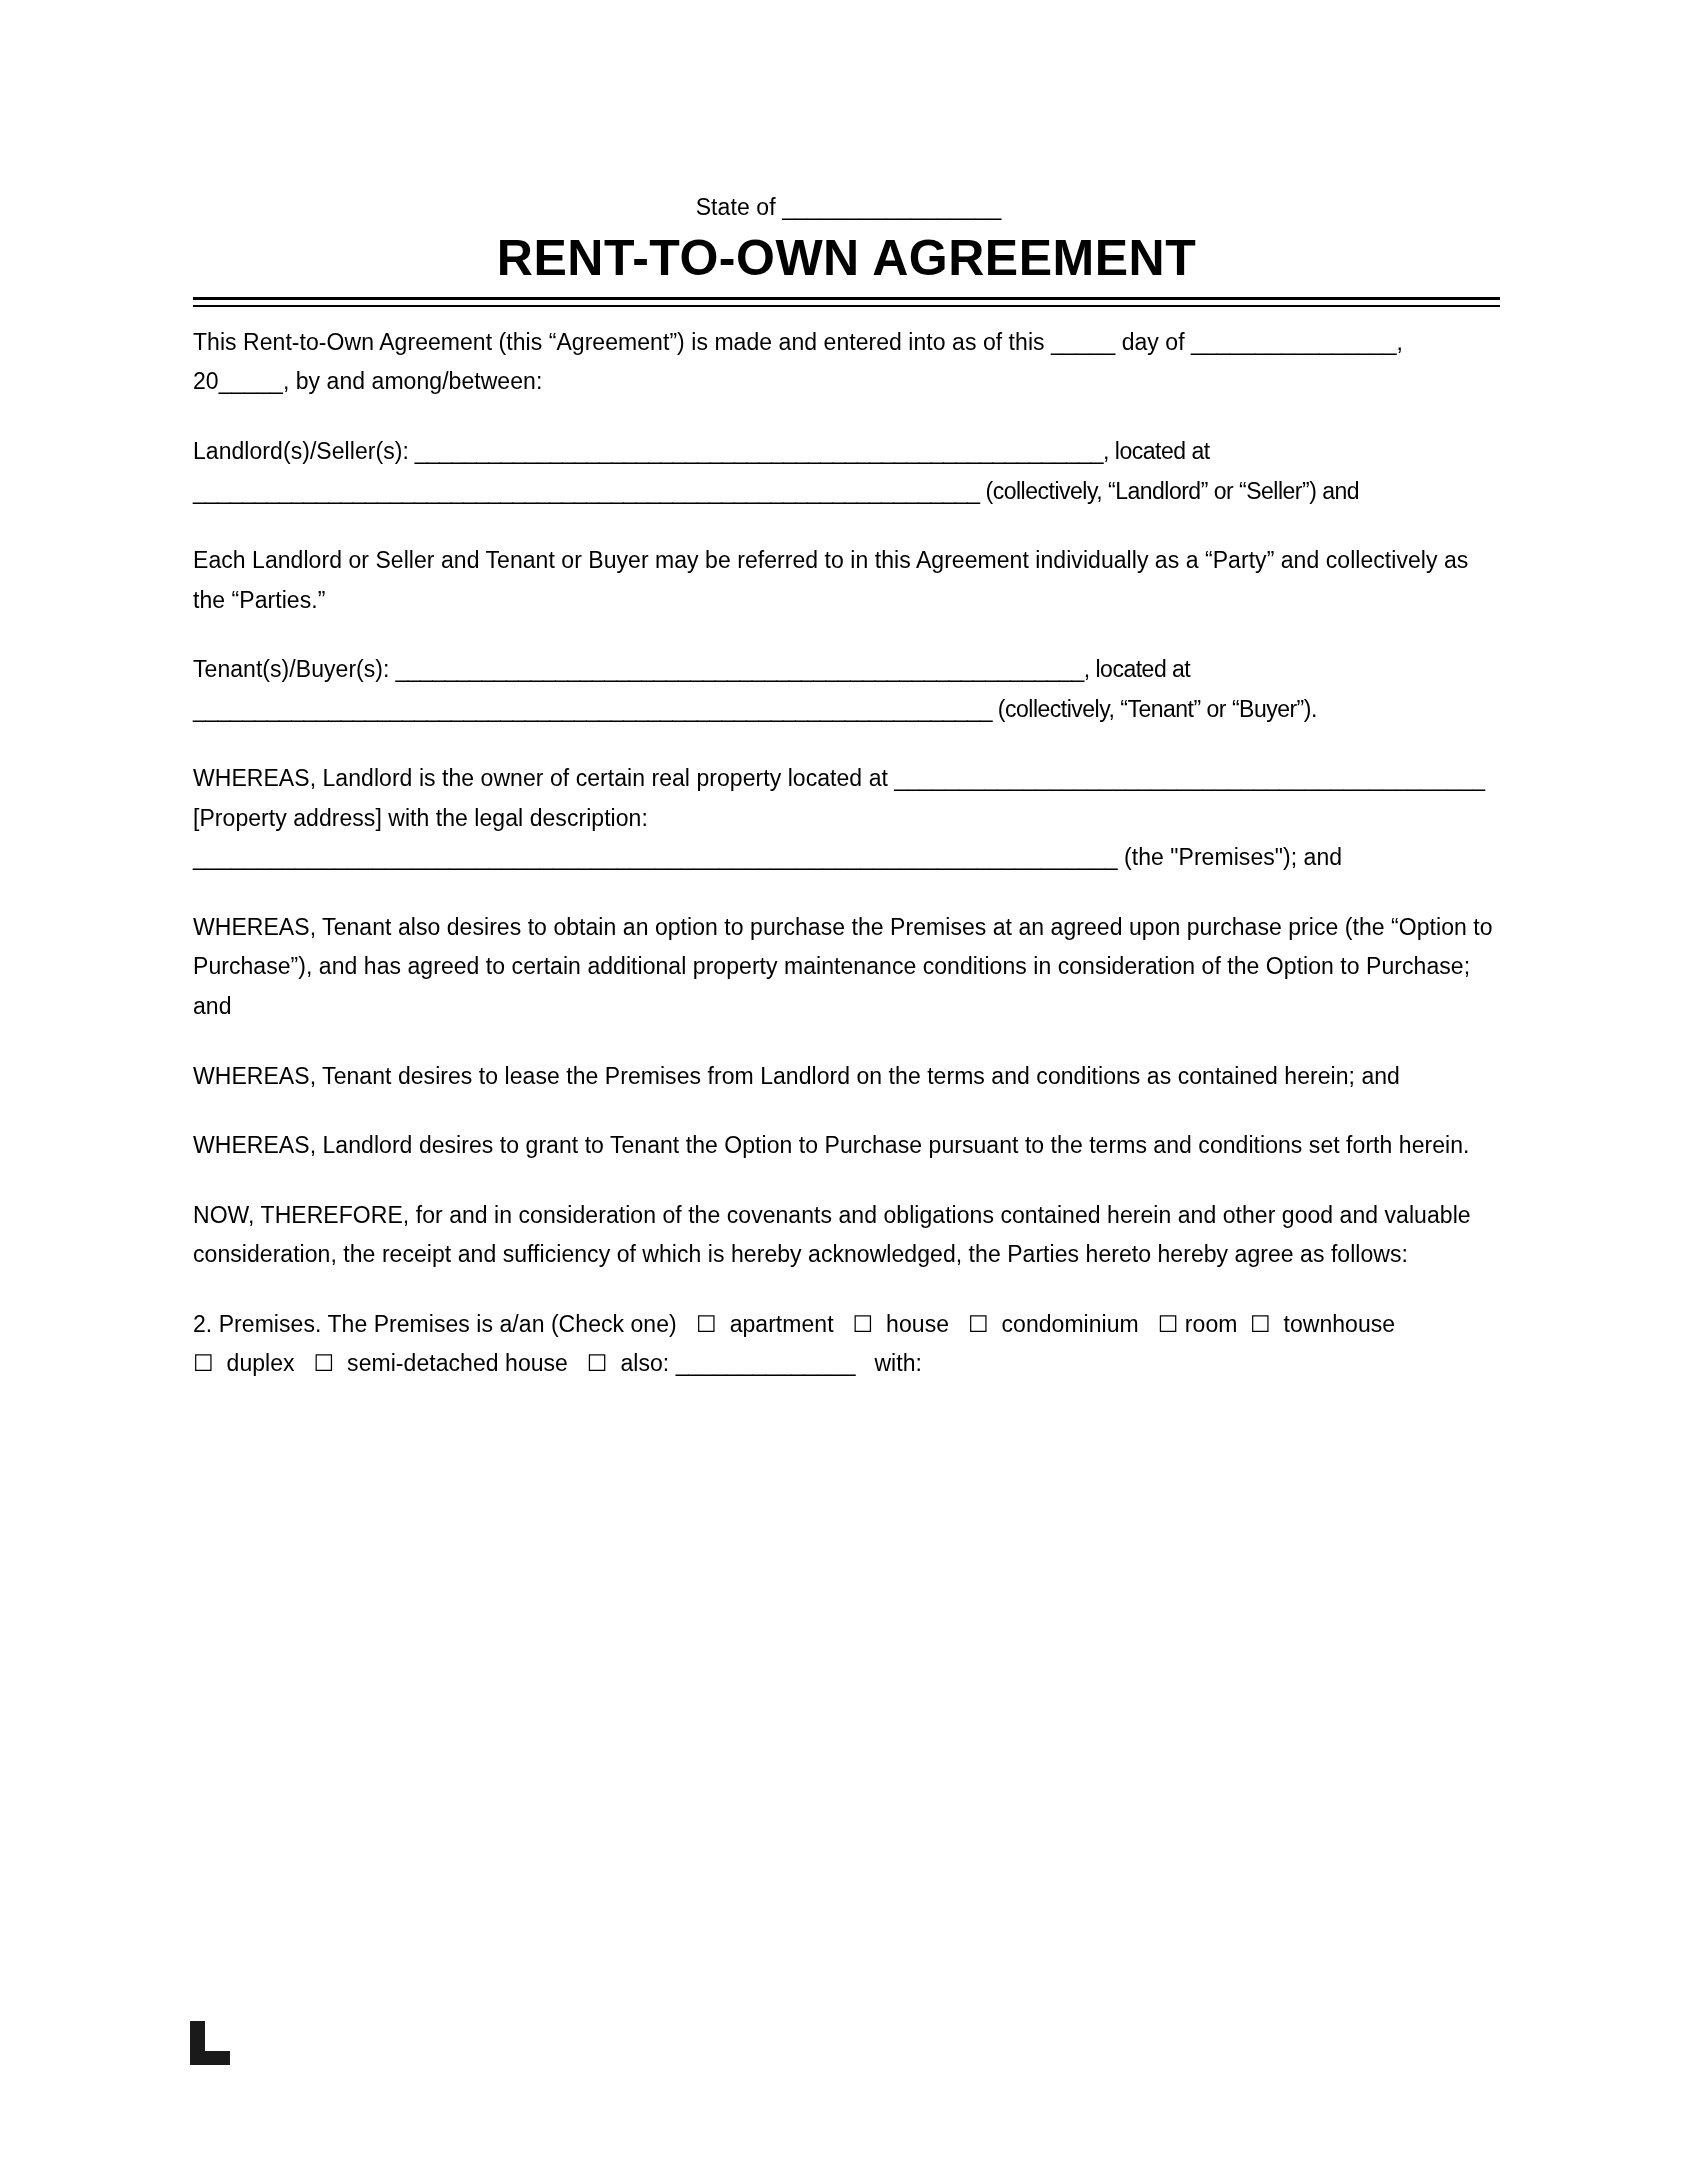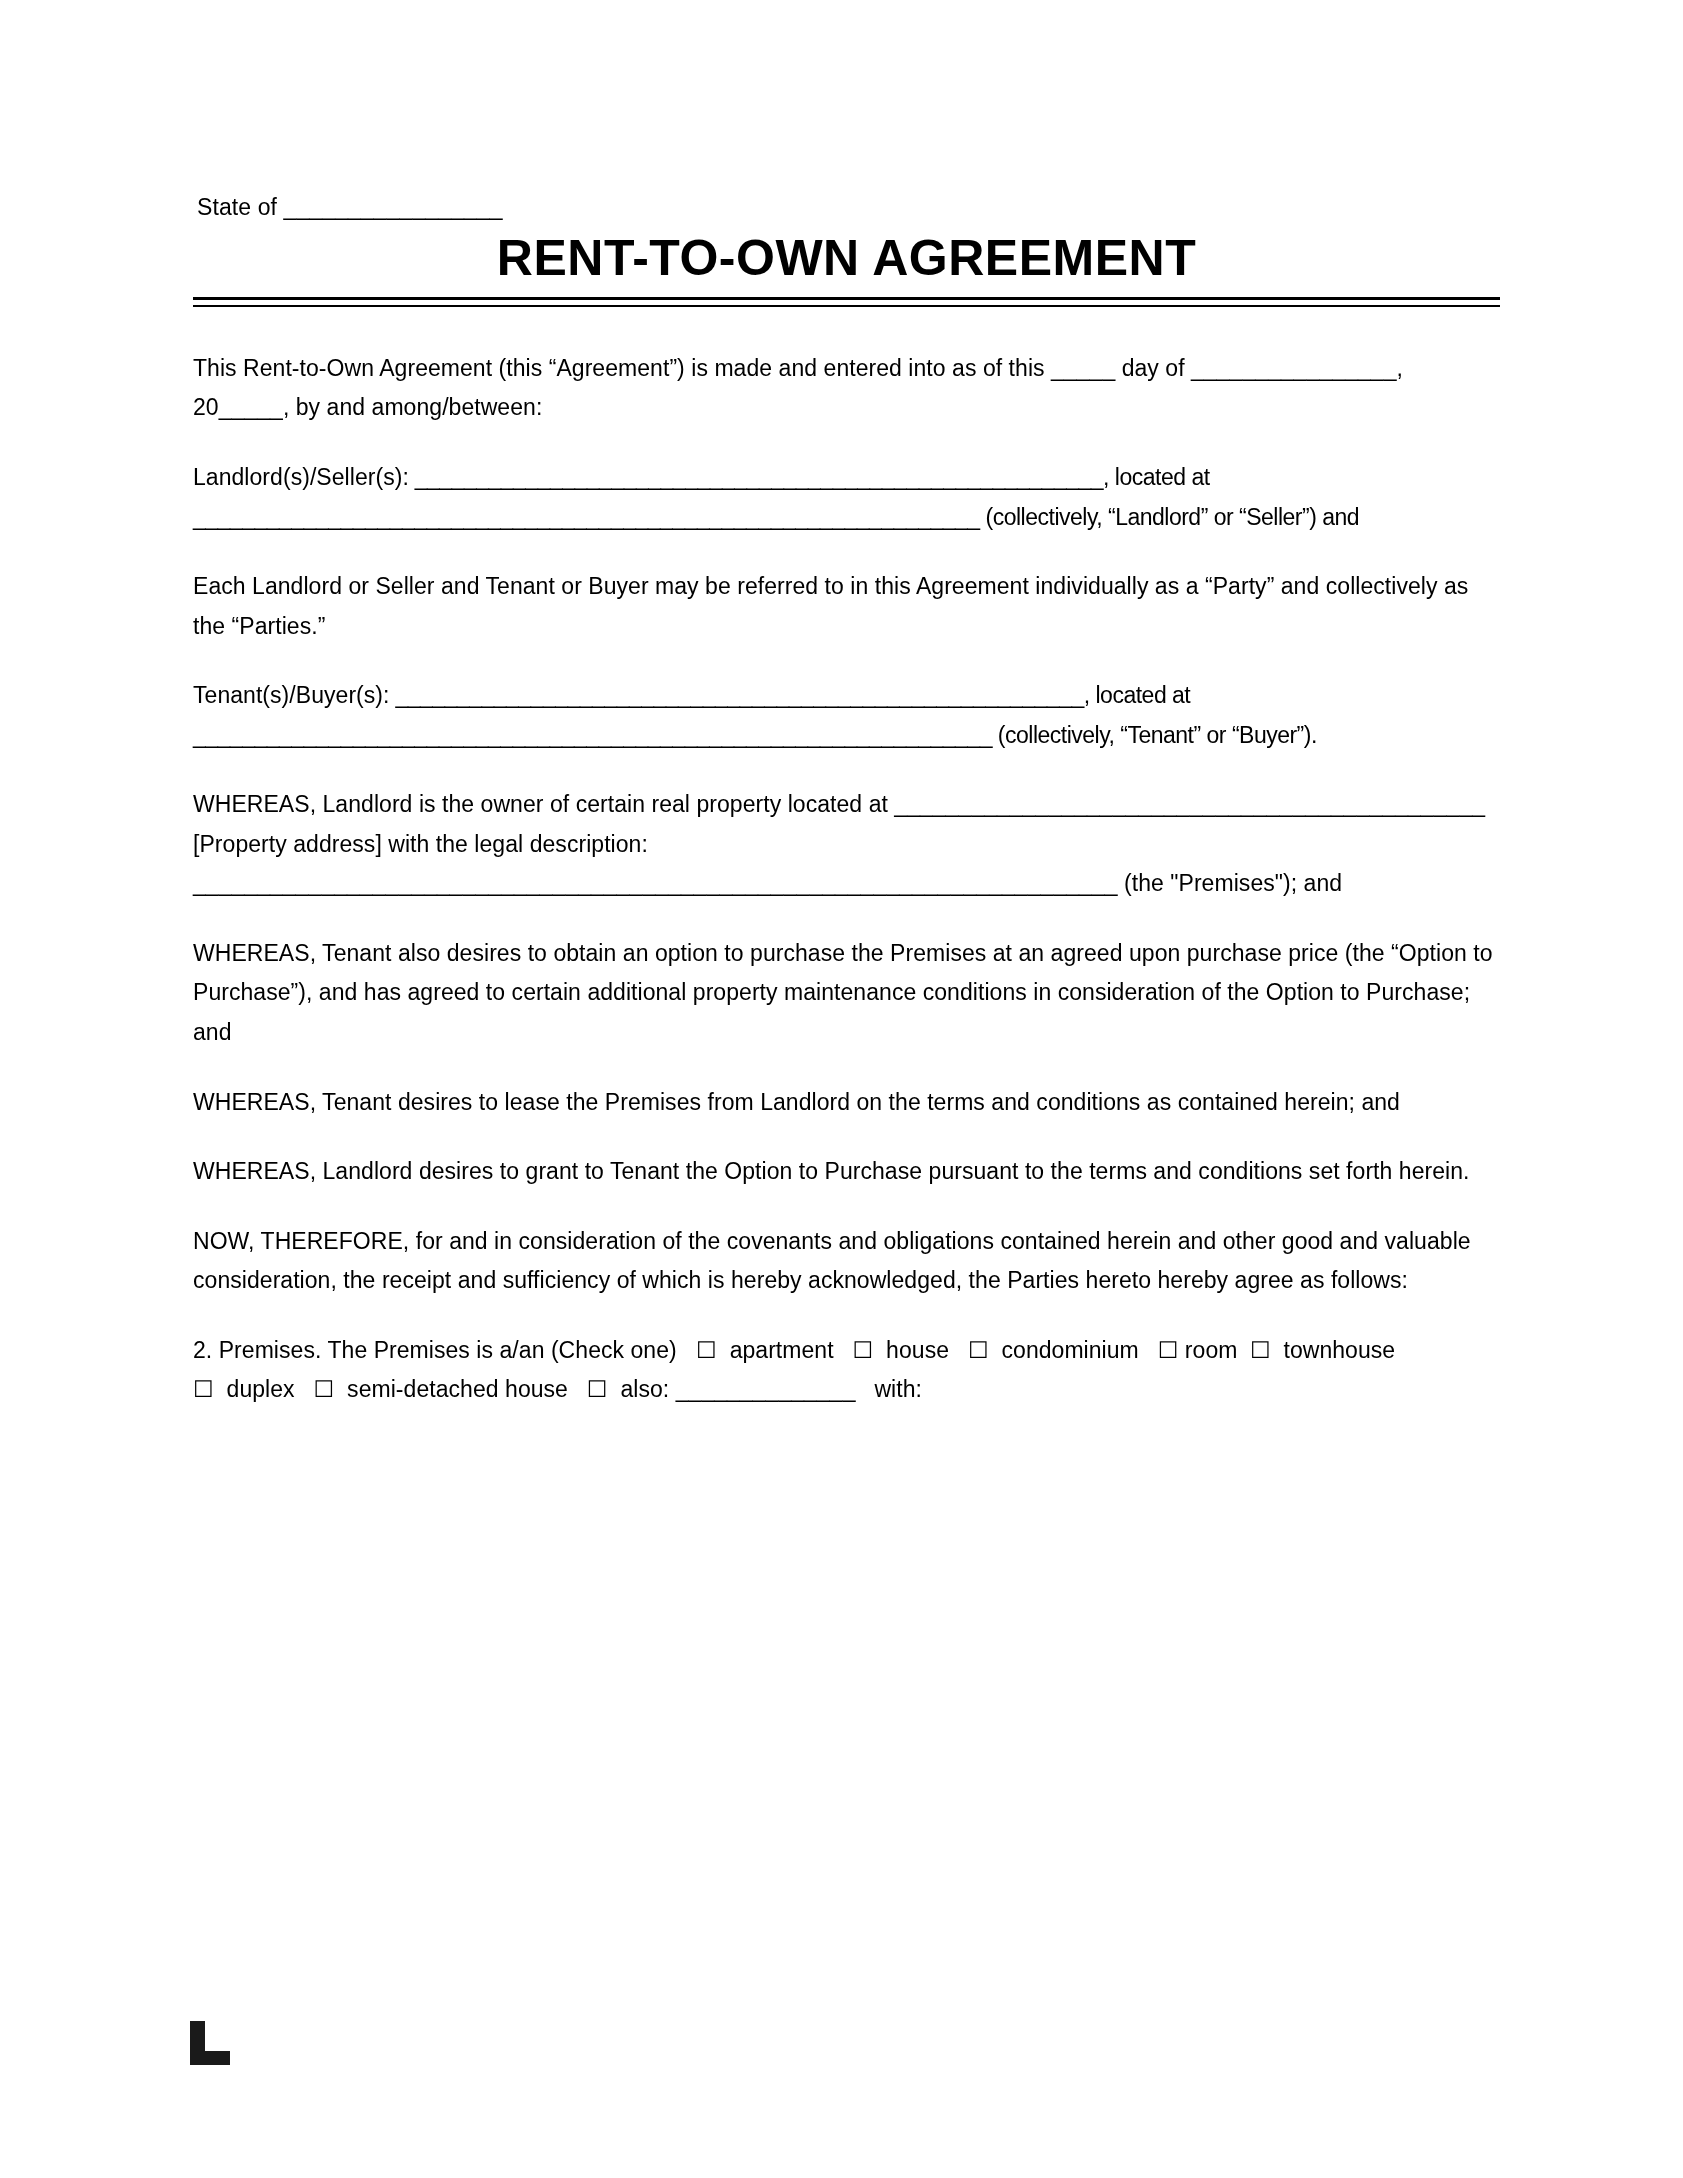--- a/index.html
+++ b/index.html
@@ -20,36 +20,37 @@
     height: 2178px;
     background: #ffffff;
     box-sizing: border-box;
     padding: 193px 183px 0 193px;
   }
   .state-line {
     font-size: 23px;
     line-height: 1.3;
     margin: 0 0 6px 4px;
     letter-spacing: 0.1px;
+    text-align: center;
   }
   .doc-title {
     font-size: 50px;
     font-weight: bold;
     text-align: center;
     letter-spacing: 0.5px;
     margin: 0;
     padding: 0 0 10px 0;
     border-bottom: 3px solid #000;
   }
   .title-rule {
     border-bottom: 2px solid #000;
     margin-top: 5px;
   }
   .body-block {
-    margin-top: 42px;
+    margin-top: 16px;
   }
   p.para {
     font-size: 23px;
     line-height: 1.72;
     margin: 0 0 30px 0;
     text-align: left;
     letter-spacing: 0.05px;
   }
   .bold {
     font-weight: normal;

